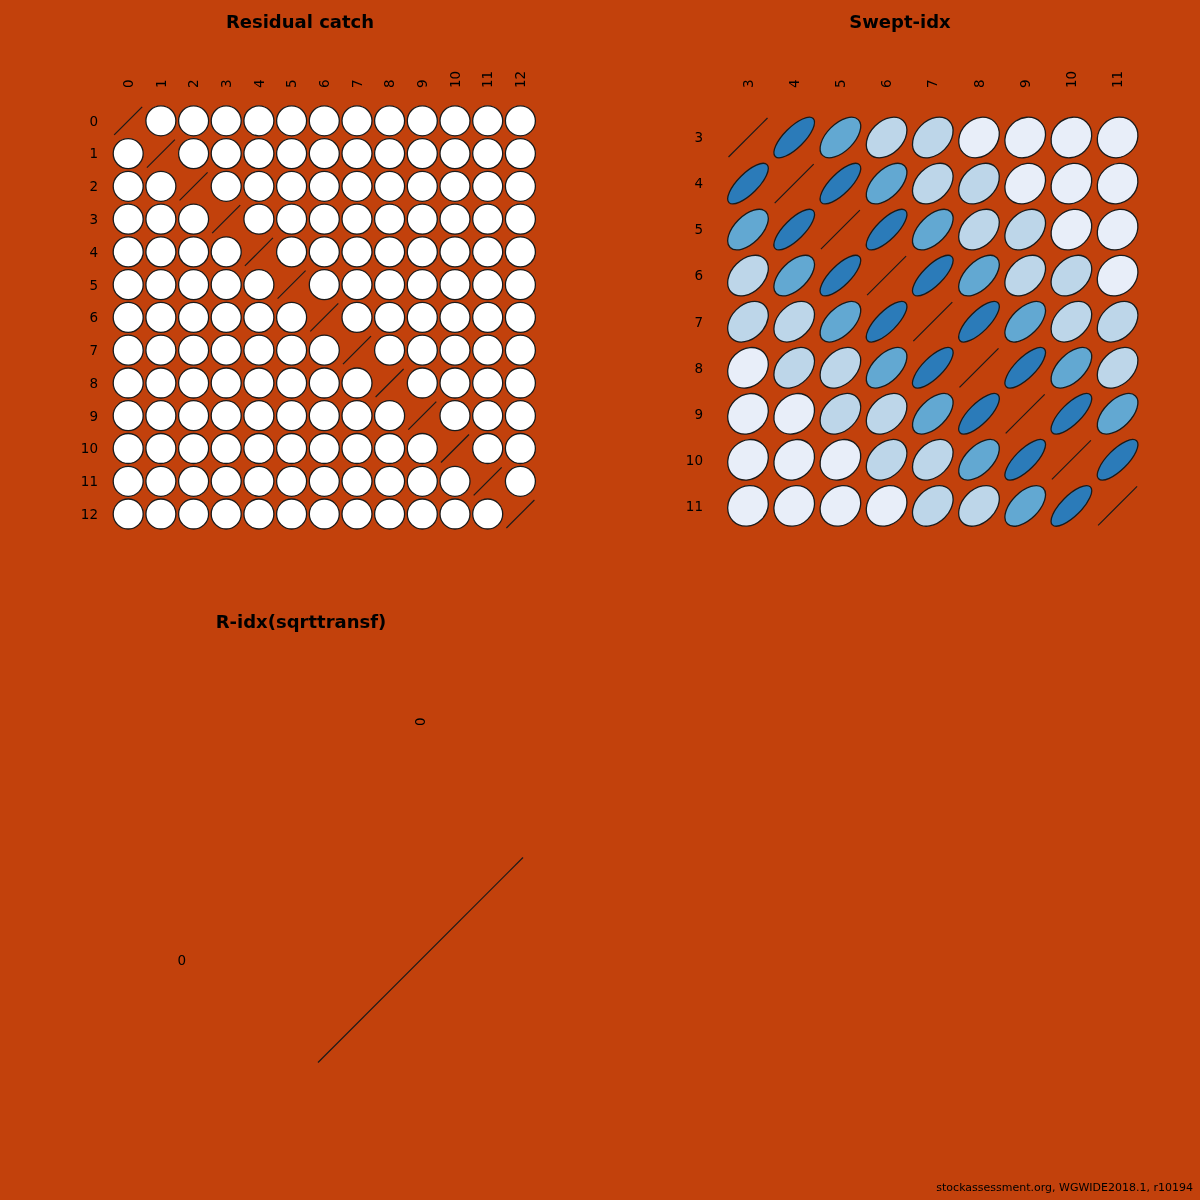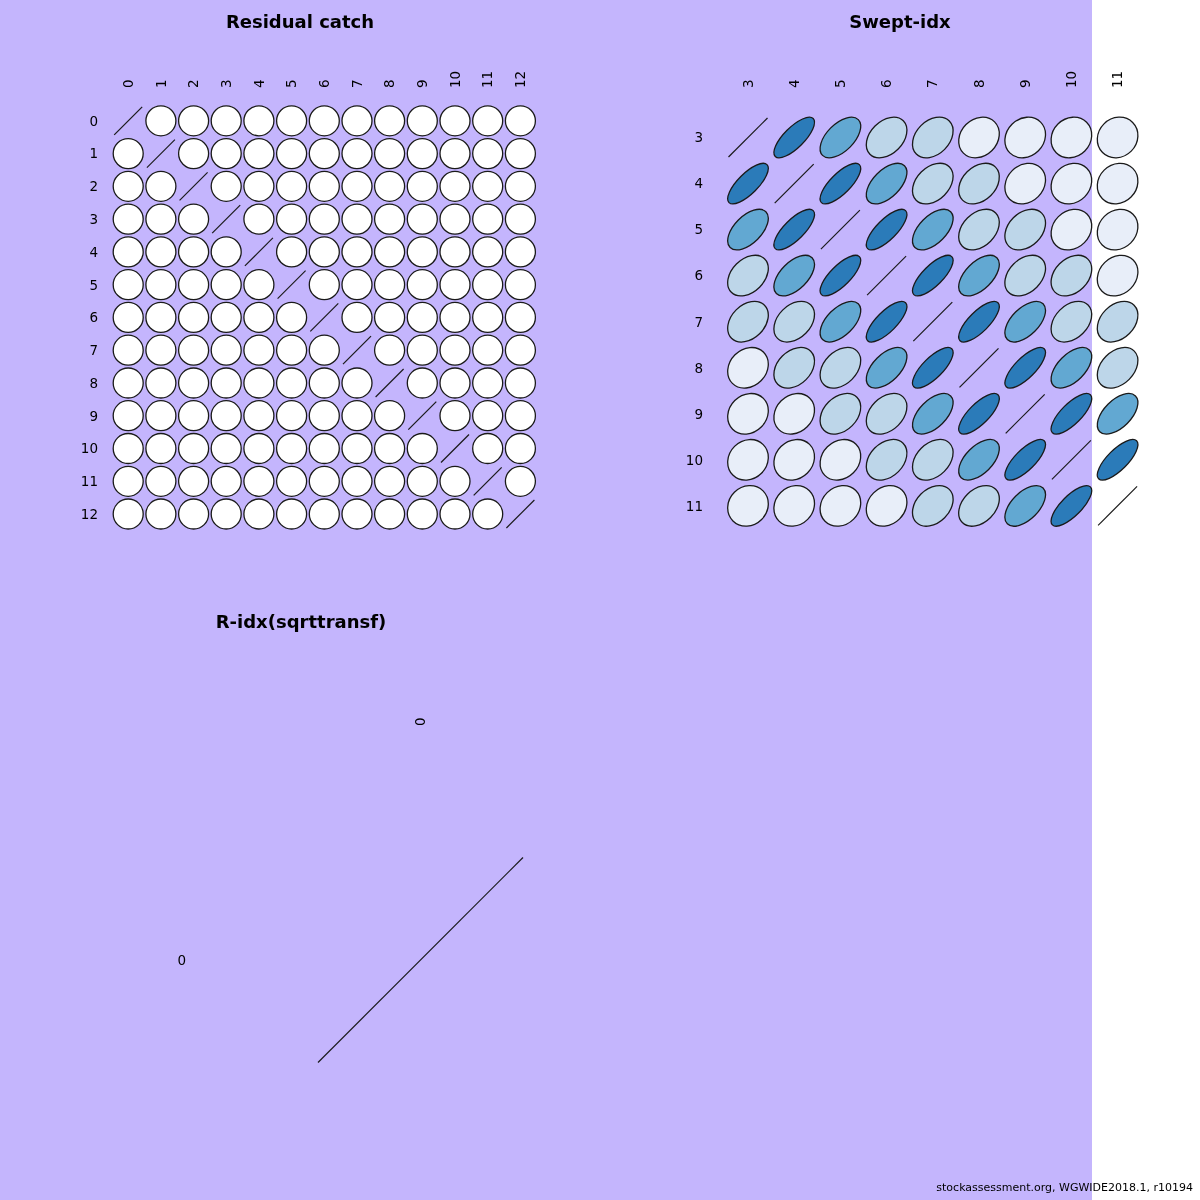--- a/index.html
+++ b/index.html
@@ -1,16 +1,16 @@
 <!DOCTYPE html>
 <html><head>
 <meta charset="utf-8">
 <style>
   html, body { margin: 0; padding: 0; background: #ffffff; }
-  #canvas-wrap { position: relative; width: 1092px; height: 1200px; background: #c4b5fd; }
+  #canvas-wrap { position: relative; width: 1200px; height: 1200px; background: #c2410c; }
   svg { display: block; }
   .title  { font: bold 18px "DejaVu Sans", sans-serif; fill: #000000; text-anchor: middle; }
   .axis   { font: 13.5px "DejaVu Sans", sans-serif; fill: #000000; }
   .footer { font: 11px "DejaVu Sans", sans-serif; fill: #000000; text-anchor: end; }
   .cell   { stroke: #1a1a1a; stroke-width: 1.3px; }
   .diag   { stroke: #1a1a1a; stroke-width: 1.2px; fill: none; }
 </style>
 </head>
 <body>
 

